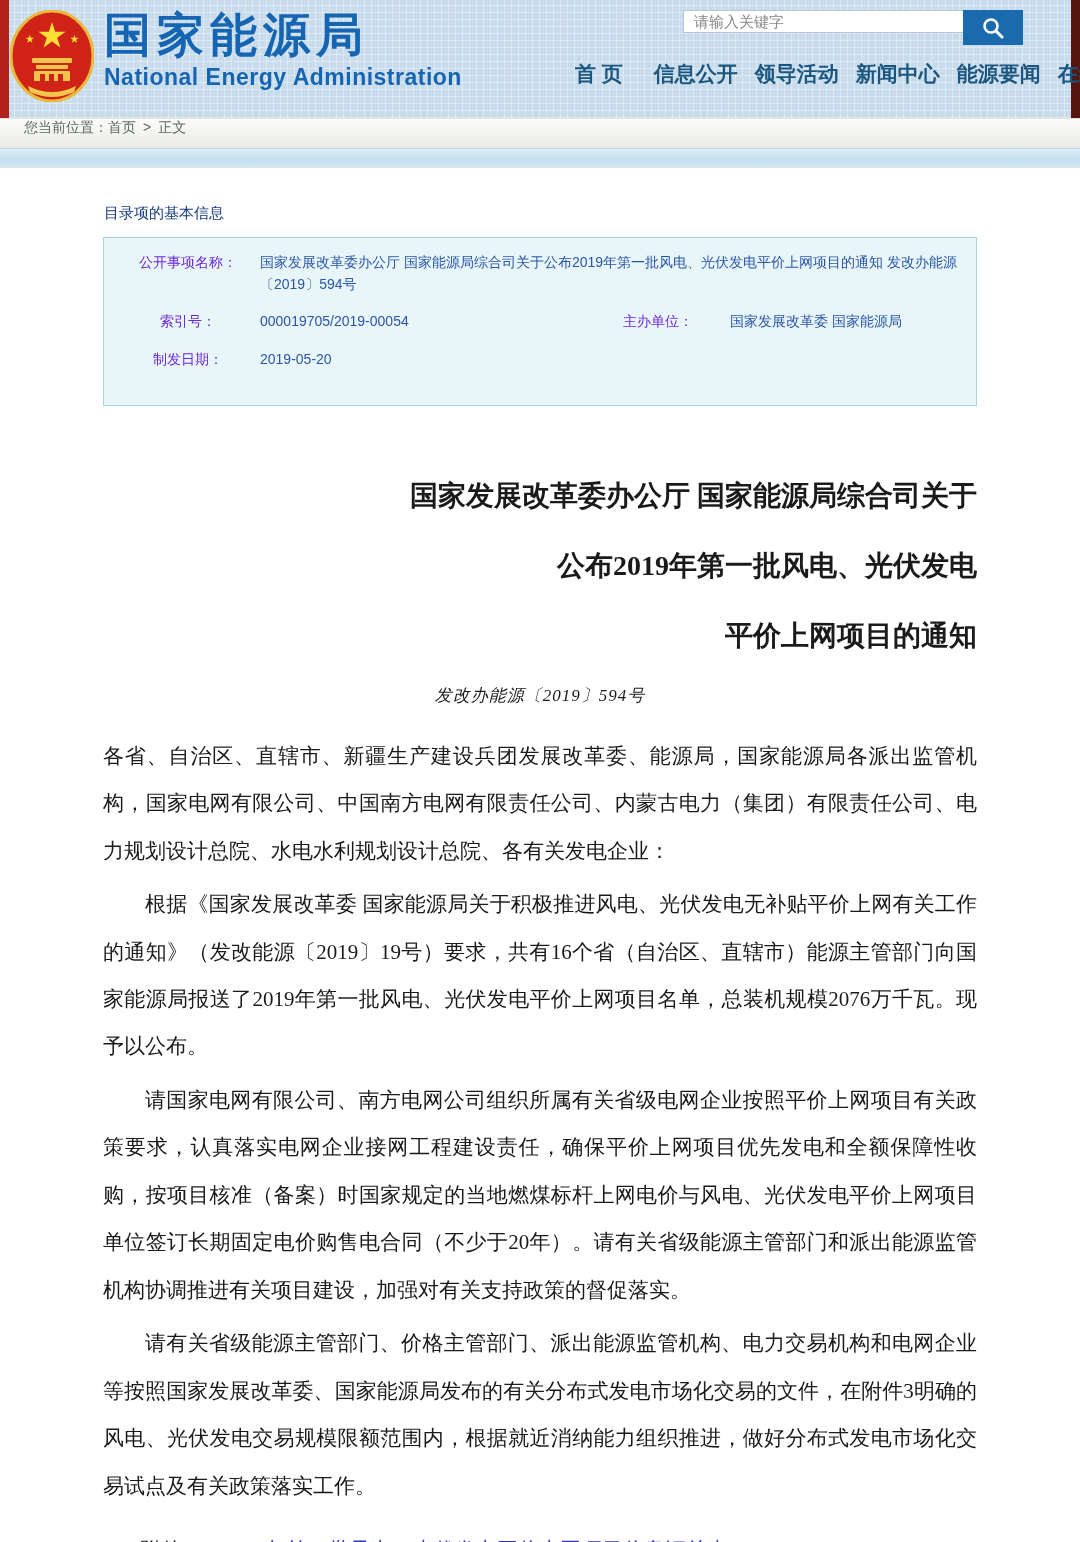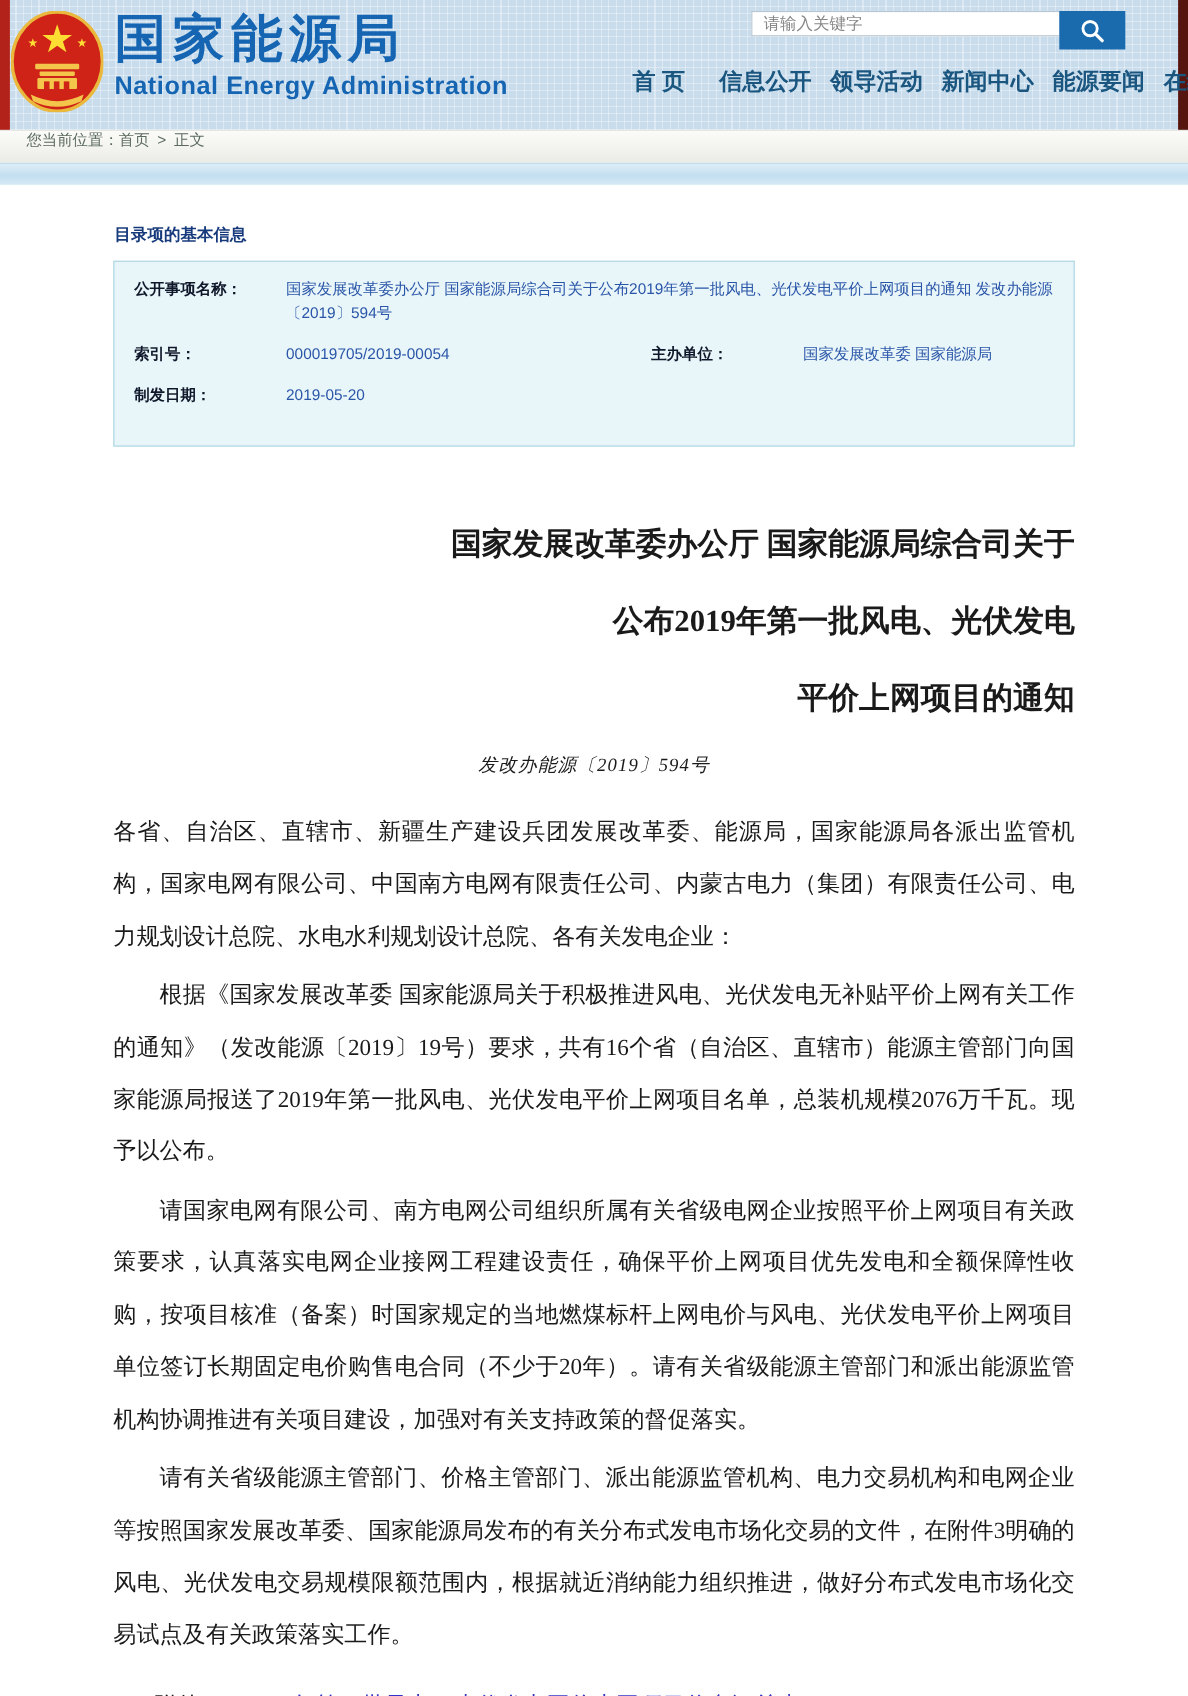--- a/index.html
+++ b/index.html
@@ -74,31 +74,31 @@
   .crumb-sep { margin: 0 7px; }
   .blue-bar {
     width: 1080px; height: 20px;
     background: linear-gradient(#ddeef7, #c4dff0 55%, #d5e9f4);
     border-top: 1px solid #bcd8ea;
   }
 
   
   .catalog { width: 874px; margin: 36px auto 0 auto; }
   .catalog-heading {
-    font-size: 15px; font-weight: bold; color: #173a7c; margin-bottom: 14px;
+    font-size: 15px; font-weight: normal; color: #173a7c; margin-bottom: 14px;
     margin-left: 1px;
   }
   .catalog-box {
     background: #e8f5f9; border: 1px solid #a9d4e2;
     padding: 14px 18px 16px 18px;
     font-size: 14px;
   }
   .catalog-row { display: flex; margin-bottom: 16px; }
   .catalog-row:last-child { margin-bottom: 18px; }
-  .cat-label { width: 132px; min-width: 132px; text-align: left; color: #0f172a; line-height: 1.55; font-weight: bold; }
+  .cat-label { width: 132px; min-width: 132px; text-align: center; color: #6d28d9; line-height: 1.55; }
   .cat-value { color: #2a56a8; line-height: 1.55; padding-left: 6px; }
   .catalog-row.split { display: flex; }
   .cat-col { display: flex; }
   .cat-col.left { width: 470px; }
 
   
   .document {
     width: 874px; margin: 0 auto;
     font-family: "Liberation Serif", "DejaVu Serif", serif;
     color: #1a1a1a;

